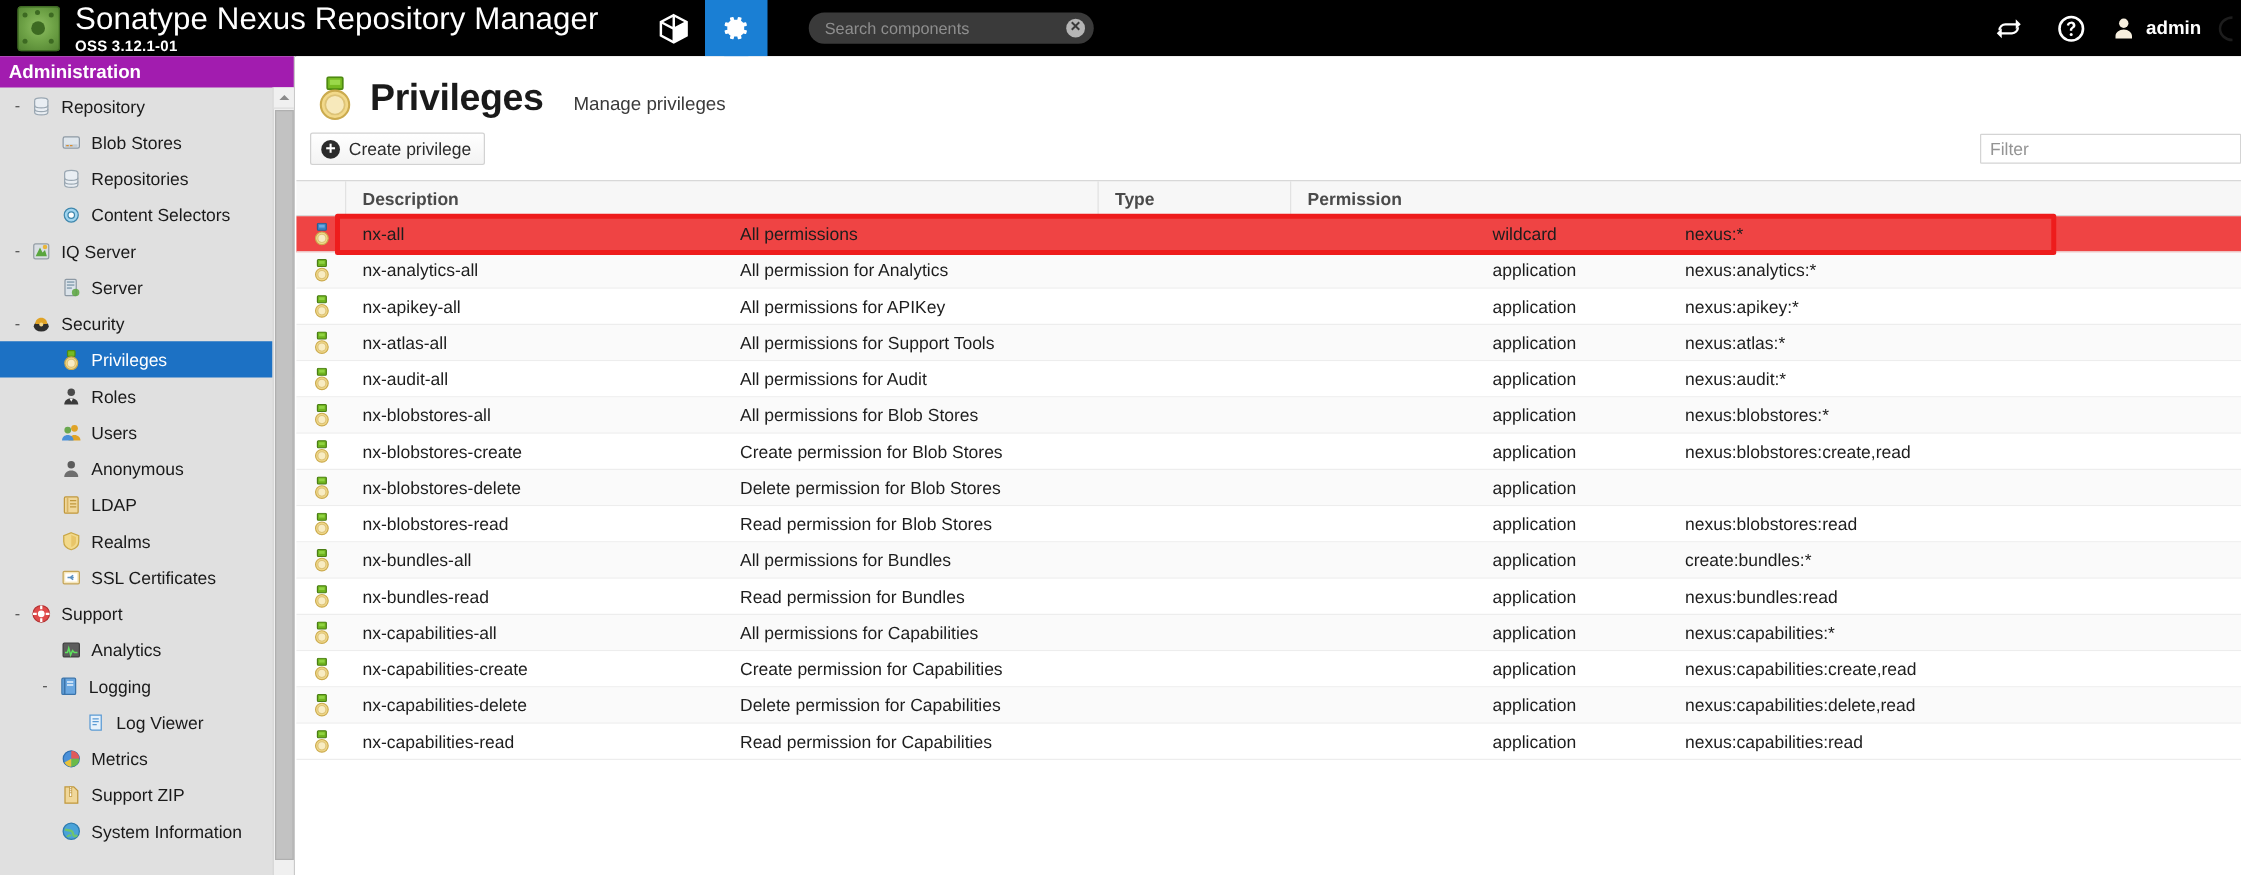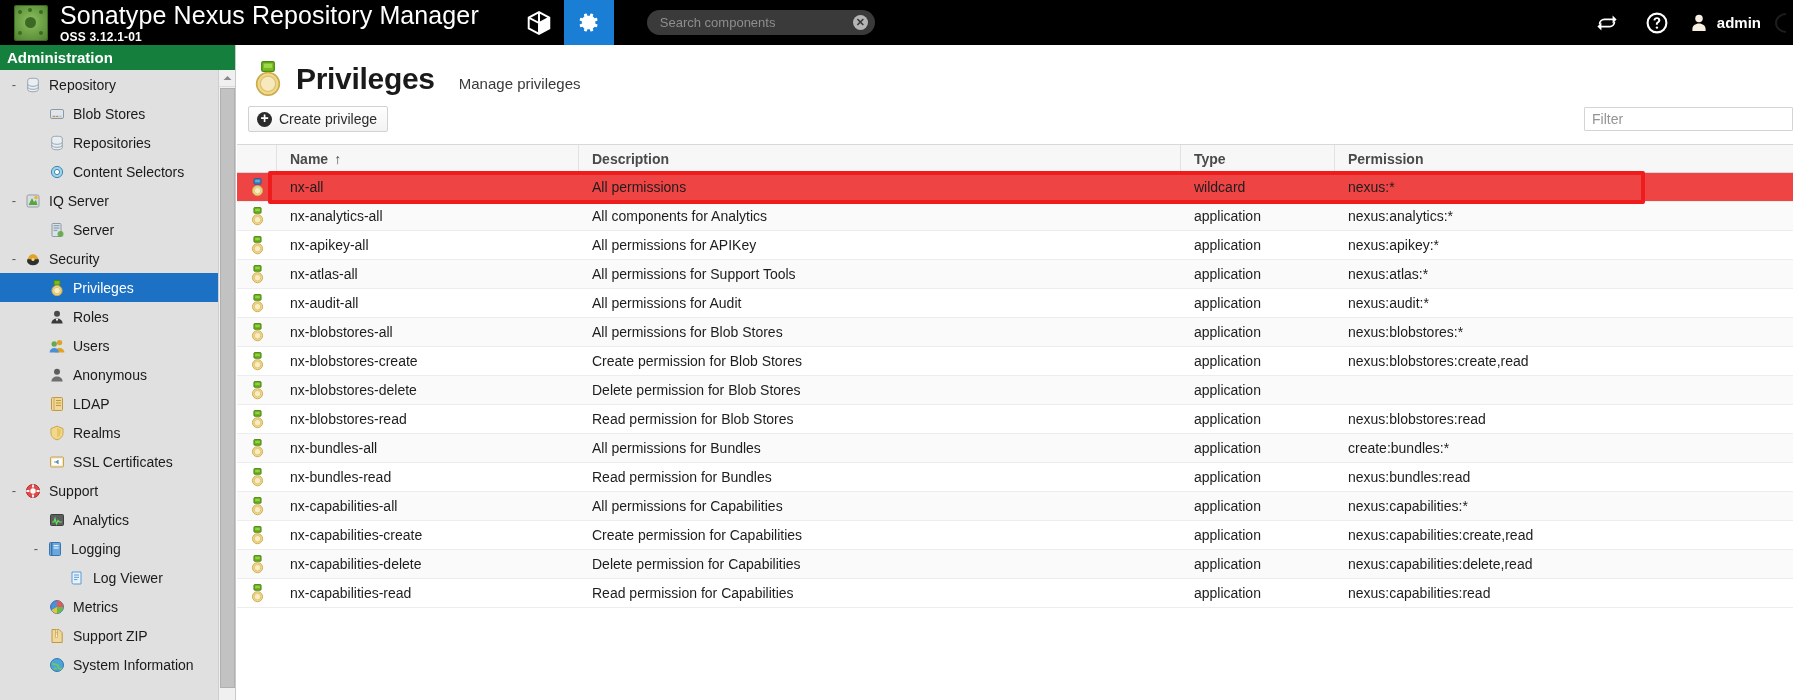--- a/index.html
+++ b/index.html
@@ -99,21 +99,21 @@
   }
 
   
   #sidebar {
     position: absolute; top: 45px; left: 0;
     width: 236px; height: 655px;
     background: #e0e0e0;
     border-right: 1px solid #c9c9c9;
   }
   #sidebar-title {
-    height: 25px; background: #15803d; color: #ffffff;
+    height: 25px; background: #a21caf; color: #ffffff;
     font-size: 15px; font-weight: bold;
     display: flex; align-items: center; padding-left: 7px;
   }
   #nav-list { position: relative; }
   .nav-item {
     height: 29px; display: flex; align-items: center;
     font-size: 14px; color: #1a1a1a; cursor: default;
     white-space: nowrap;
   }
   .nav-item.selected { background: #1c71c4; color: #ffffff; }
@@ -558,24 +558,20 @@
       <span>Create privilege</span>
     </div>
     <div id="filter-wrap">
       <input id="filter-input" type="text" placeholder="Filter" style="">
     </div>
   </div>
 
   <div id="grid">
     <div id="grid-head">
       <div class="gh c-icon"></div>
-      <div class="gh c-name">
-        <span>Name</span>
-        <span style="margin-left:6px;font-weight:normal;">↑</span>
-      </div>
       <div class="gh c-desc">
         <span>Description</span>
       </div>
       <div class="gh c-type">
         <span>Type</span>
       </div>
       <div class="gh c-perm">
         <span>Permission</span>
       </div>
     </div>
@@ -597,21 +593,21 @@
         <div class="grow alt">
           <div class="gc c-icon">
             <svg class="medal" viewBox="0 0 16 20">
               <rect x="4.2" y="0.5" width="7.6" height="6" rx=".8" fill="#6fb31f" stroke="#4a7d14"></rect>
               <rect x="5.6" y="1.8" width="4.8" height="2.4" fill="#90d341"></rect>
               <circle cx="8" cy="13.4" r="5.4" fill="#f2d98a" stroke="#cbab4f"></circle>
               <circle cx="8" cy="13.4" r="3.5" fill="#f8ecc2" stroke="#ddc377"></circle>
             </svg>
           </div>
           <div class="gc c-name">nx-analytics-all</div>
-          <div class="gc c-desc">All components for Analytics</div>
+          <div class="gc c-desc">All permission for Analytics</div>
           <div class="gc c-type">application</div>
           <div class="gc c-perm">nexus:analytics:*</div>
         </div>
         <div class="grow">
           <div class="gc c-icon">
             <svg class="medal" viewBox="0 0 16 20">
               <rect x="4.2" y="0.5" width="7.6" height="6" rx=".8" fill="#6fb31f" stroke="#4a7d14"></rect>
               <rect x="5.6" y="1.8" width="4.8" height="2.4" fill="#90d341"></rect>
               <circle cx="8" cy="13.4" r="5.4" fill="#f2d98a" stroke="#cbab4f"></circle>
               <circle cx="8" cy="13.4" r="3.5" fill="#f8ecc2" stroke="#ddc377"></circle>

